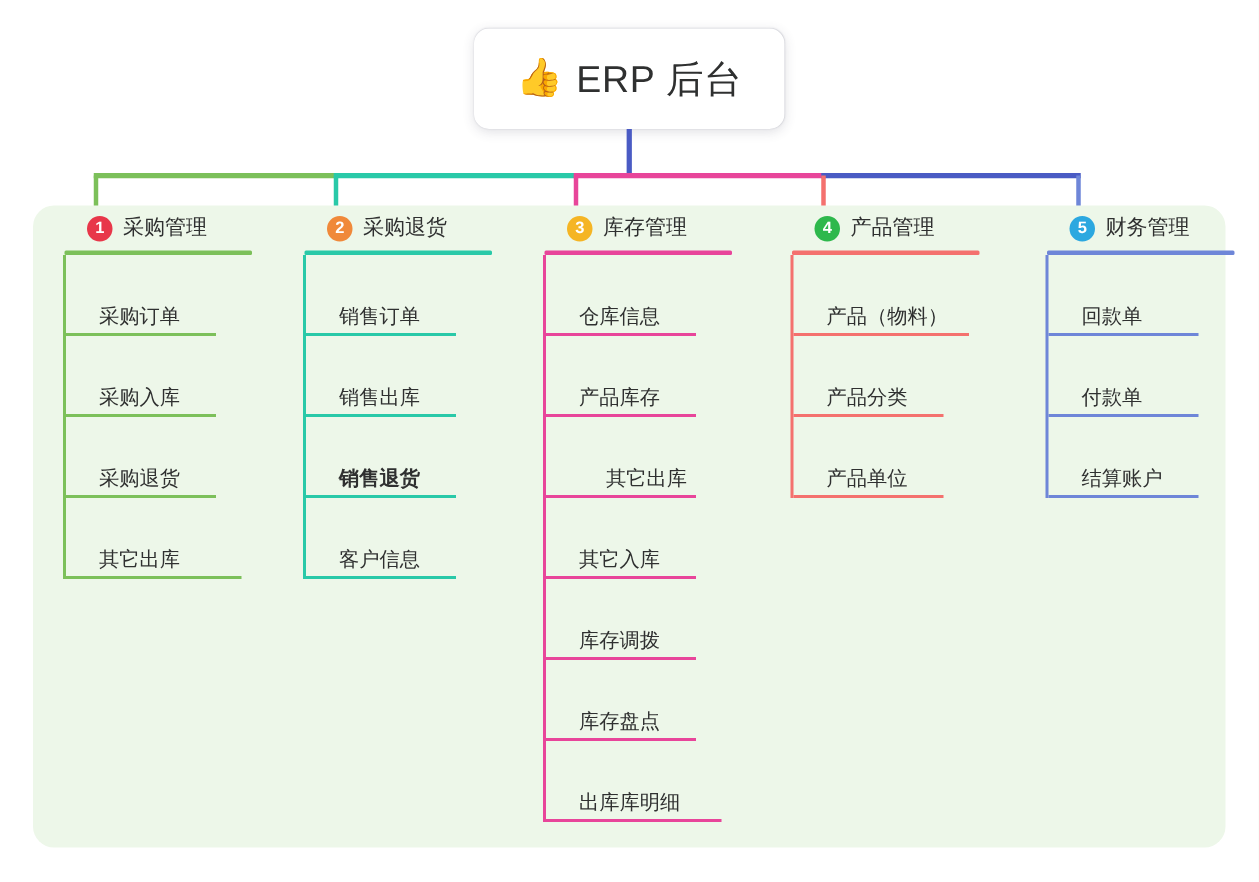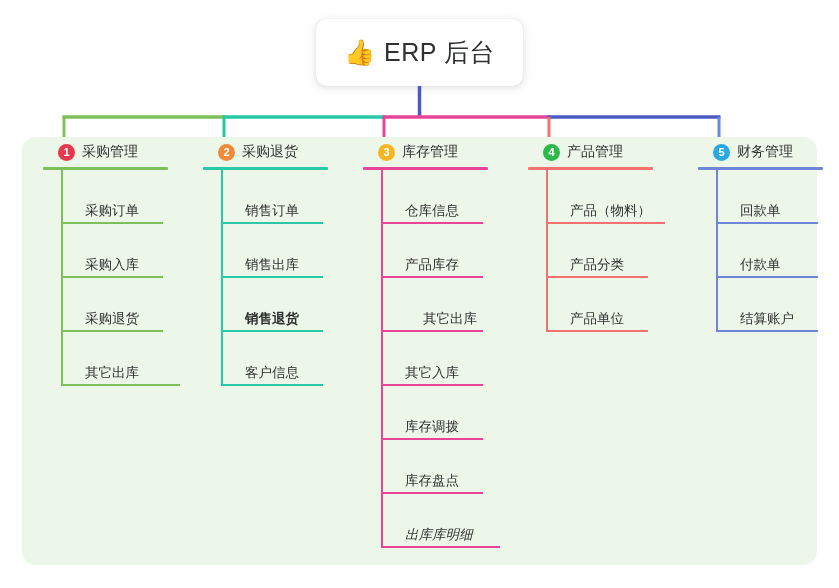--- a/index.html
+++ b/index.html
@@ -95,21 +95,20 @@
     white-space: nowrap;
   }
   .col-rule {
     height: 3px;
     width: 125px;
     margin-left: 1px;
     border-radius: 1px;
   }
   .col-body {
     position: relative;
-    margin-left: 19px;
     padding-top: 0;
     border-left: 2px solid #1d4ed8;
   }
   .leaf {
     position: relative;
     height: 54px;
     padding-left: 22px;
     display: flex;
     align-items: flex-end;
     justify-content: flex-start;
@@ -214,21 +213,21 @@
           </div>
           <div class="leaf" style="color: rgb(232, 69, 154);">
             <span class="leaf-label">其它入库</span>
           </div>
           <div class="leaf" style="color: rgb(232, 69, 154);">
             <span class="leaf-label">库存调拨</span>
           </div>
           <div class="leaf" style="color: rgb(232, 69, 154);">
             <span class="leaf-label">库存盘点</span>
           </div>
-          <div class="leaf wide" style="color: rgb(232, 69, 154); font-style: italic;">
+          <div class="leaf wide" style="color: rgb(232, 69, 154);">
             <span class="leaf-label">出库库明细</span>
           </div>
         </div>
       </div>
       <div class="column" style="left: 505px;">
         <div class="col-header">
           <span class="badge" style="background: rgb(46, 184, 76);">4</span>
           <span class="col-title">产品管理</span>
         </div>
         <div class="col-rule" style="background: rgb(244, 113, 110);"></div>

